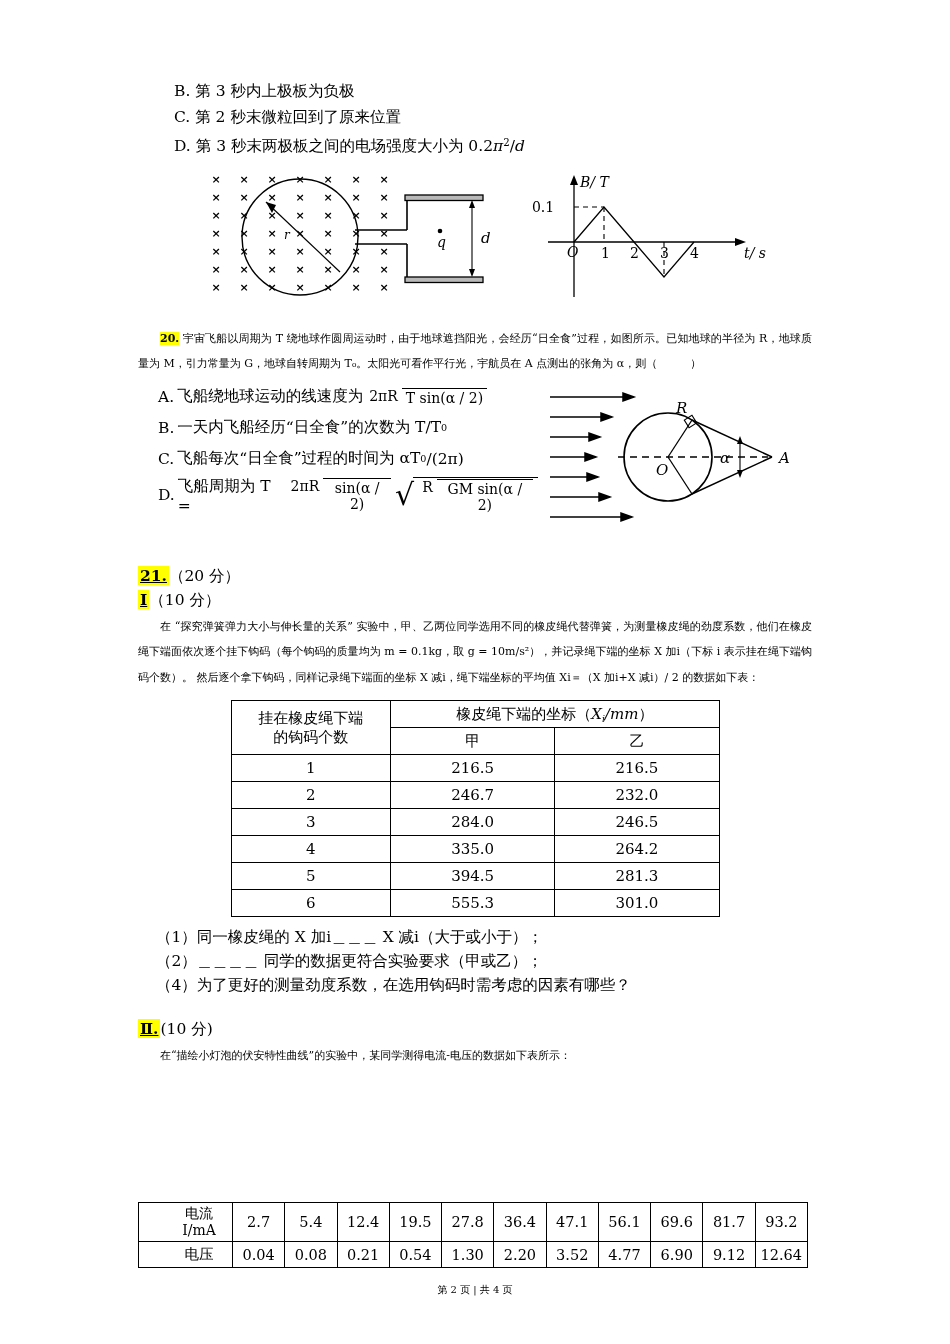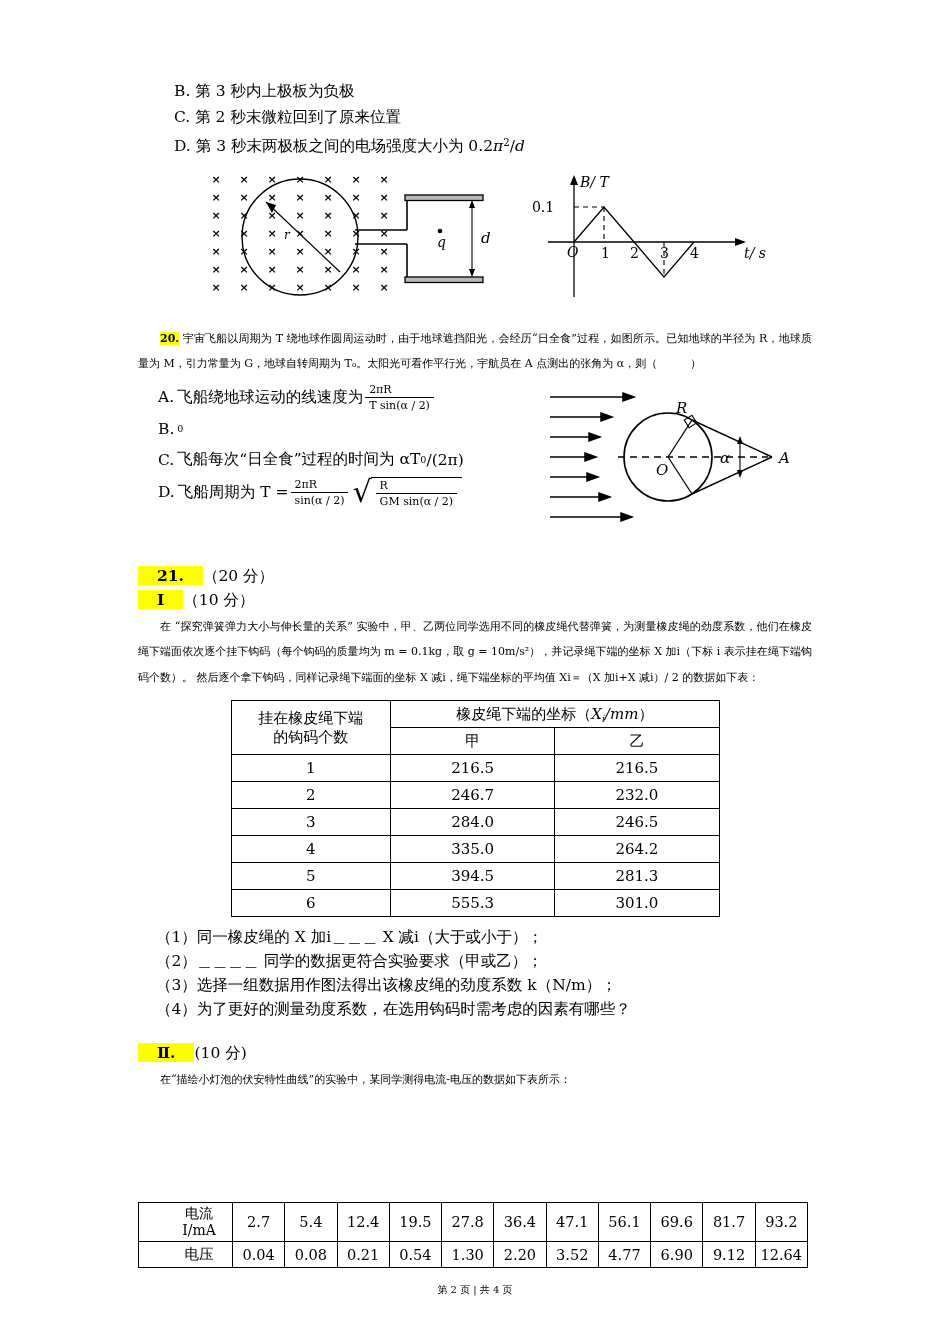--- a/index.html
+++ b/index.html
@@ -99,24 +99,25 @@
     align-items: center;
     font-size: 15.5px;
     margin-bottom: 3px;
     min-height: 28px;
   }
   .optrow .lbl { margin-right: 3px; white-space: nowrap; }
 
   
   .frac {
     display: inline-flex;
-    flex-direction: column;
+    flex-direction: row;
     vertical-align: middle;
+    text-align: center;
     margin: 0 2px;
-    font-size: 11px;
+    font-size: 14px;
   }
   .frac .num { padding: 0 4px 1px 4px; }
   .frac .den { padding: 1px 4px 0 4px; border-top: 1.1px solid #000; }
 
   .sqrt {
     display: inline-flex;
     align-items: stretch;
     margin-left: 2px;
   }
   .sqrt .radical {
@@ -129,21 +130,21 @@
   .sqrt .rad-body {
     border-top: 1.1px solid #000;
     padding: 1px 3px 0 3px;
     display: flex;
     align-items: center;
   }
 
   
   .q21 { margin-top: 20px; }
   .sec-head { font-size: 15.5px; margin-bottom: 3px; }
-  .sec-head .hl { padding: 0 19px; }
+  .sec-head .hl { padding: 0 2px; text-decoration: underline; }
 
   
   table.grid {
     border-collapse: collapse;
     font-size: 15px;
     font-family: "DejaVu Serif","Liberation Serif",serif;
   }
   table.grid td, table.grid th {
     border: 1.1px solid #000;
     text-align: center;
@@ -322,20 +323,21 @@
           <span class="lbl">A.</span>
           <span>飞船绕地球运动的线速度为</span>
           <span class="frac">
             <span class="num">2πR</span>
             <span class="den">T sin(α / 2)</span>
           </span>
         </div>
 
         <div class="optrow">
           <span class="lbl">B.</span>
+          <span>一天内飞船经历“日全食”的次数为 T/T</span>
               <span class="sub">0</span>
         </div>
 
         <div class="optrow">
           <span class="lbl">C.</span>
           <span>飞船每次“日全食”过程的时间为 αT</span>
               <span class="sub">0</span>
               <span> /(2π)</span>
         </div>
 
@@ -454,21 +456,20 @@
       <tr>
         <td>6</td>
         <td>555.3</td>
         <td>301.0</td>
       </tr>
     </tbody>
         </table>
 
     <div class="subq">（1）同一橡皮绳的 X 加i＿＿＿ X 减i（大于或小于）；</div>
     <div class="subq">（2）＿＿＿＿ 同学的数据更符合实验要求（甲或乙）；</div>
-    <div class="subq">（3）选择一组数据用作图法得出该橡皮绳的劲度系数 k（N/m）；</div>
     <div class="subq">（4）为了更好的测量劲度系数，在选用钩码时需考虑的因素有哪些？</div>
 
     <div class="sec-head" style="margin-top:22px;">
       <span class="hl">Ⅱ.</span><span>(10 分)</span>
     </div>
     <div class="para indent">在“描绘小灯泡的伏安特性曲线”的实验中，某同学测得电流-电压的数据如下表所示：</div>
   </div>
 </div>
 
 <table class="grid tbl-iv" style="position:absolute; left:138px; top:1196px;">

